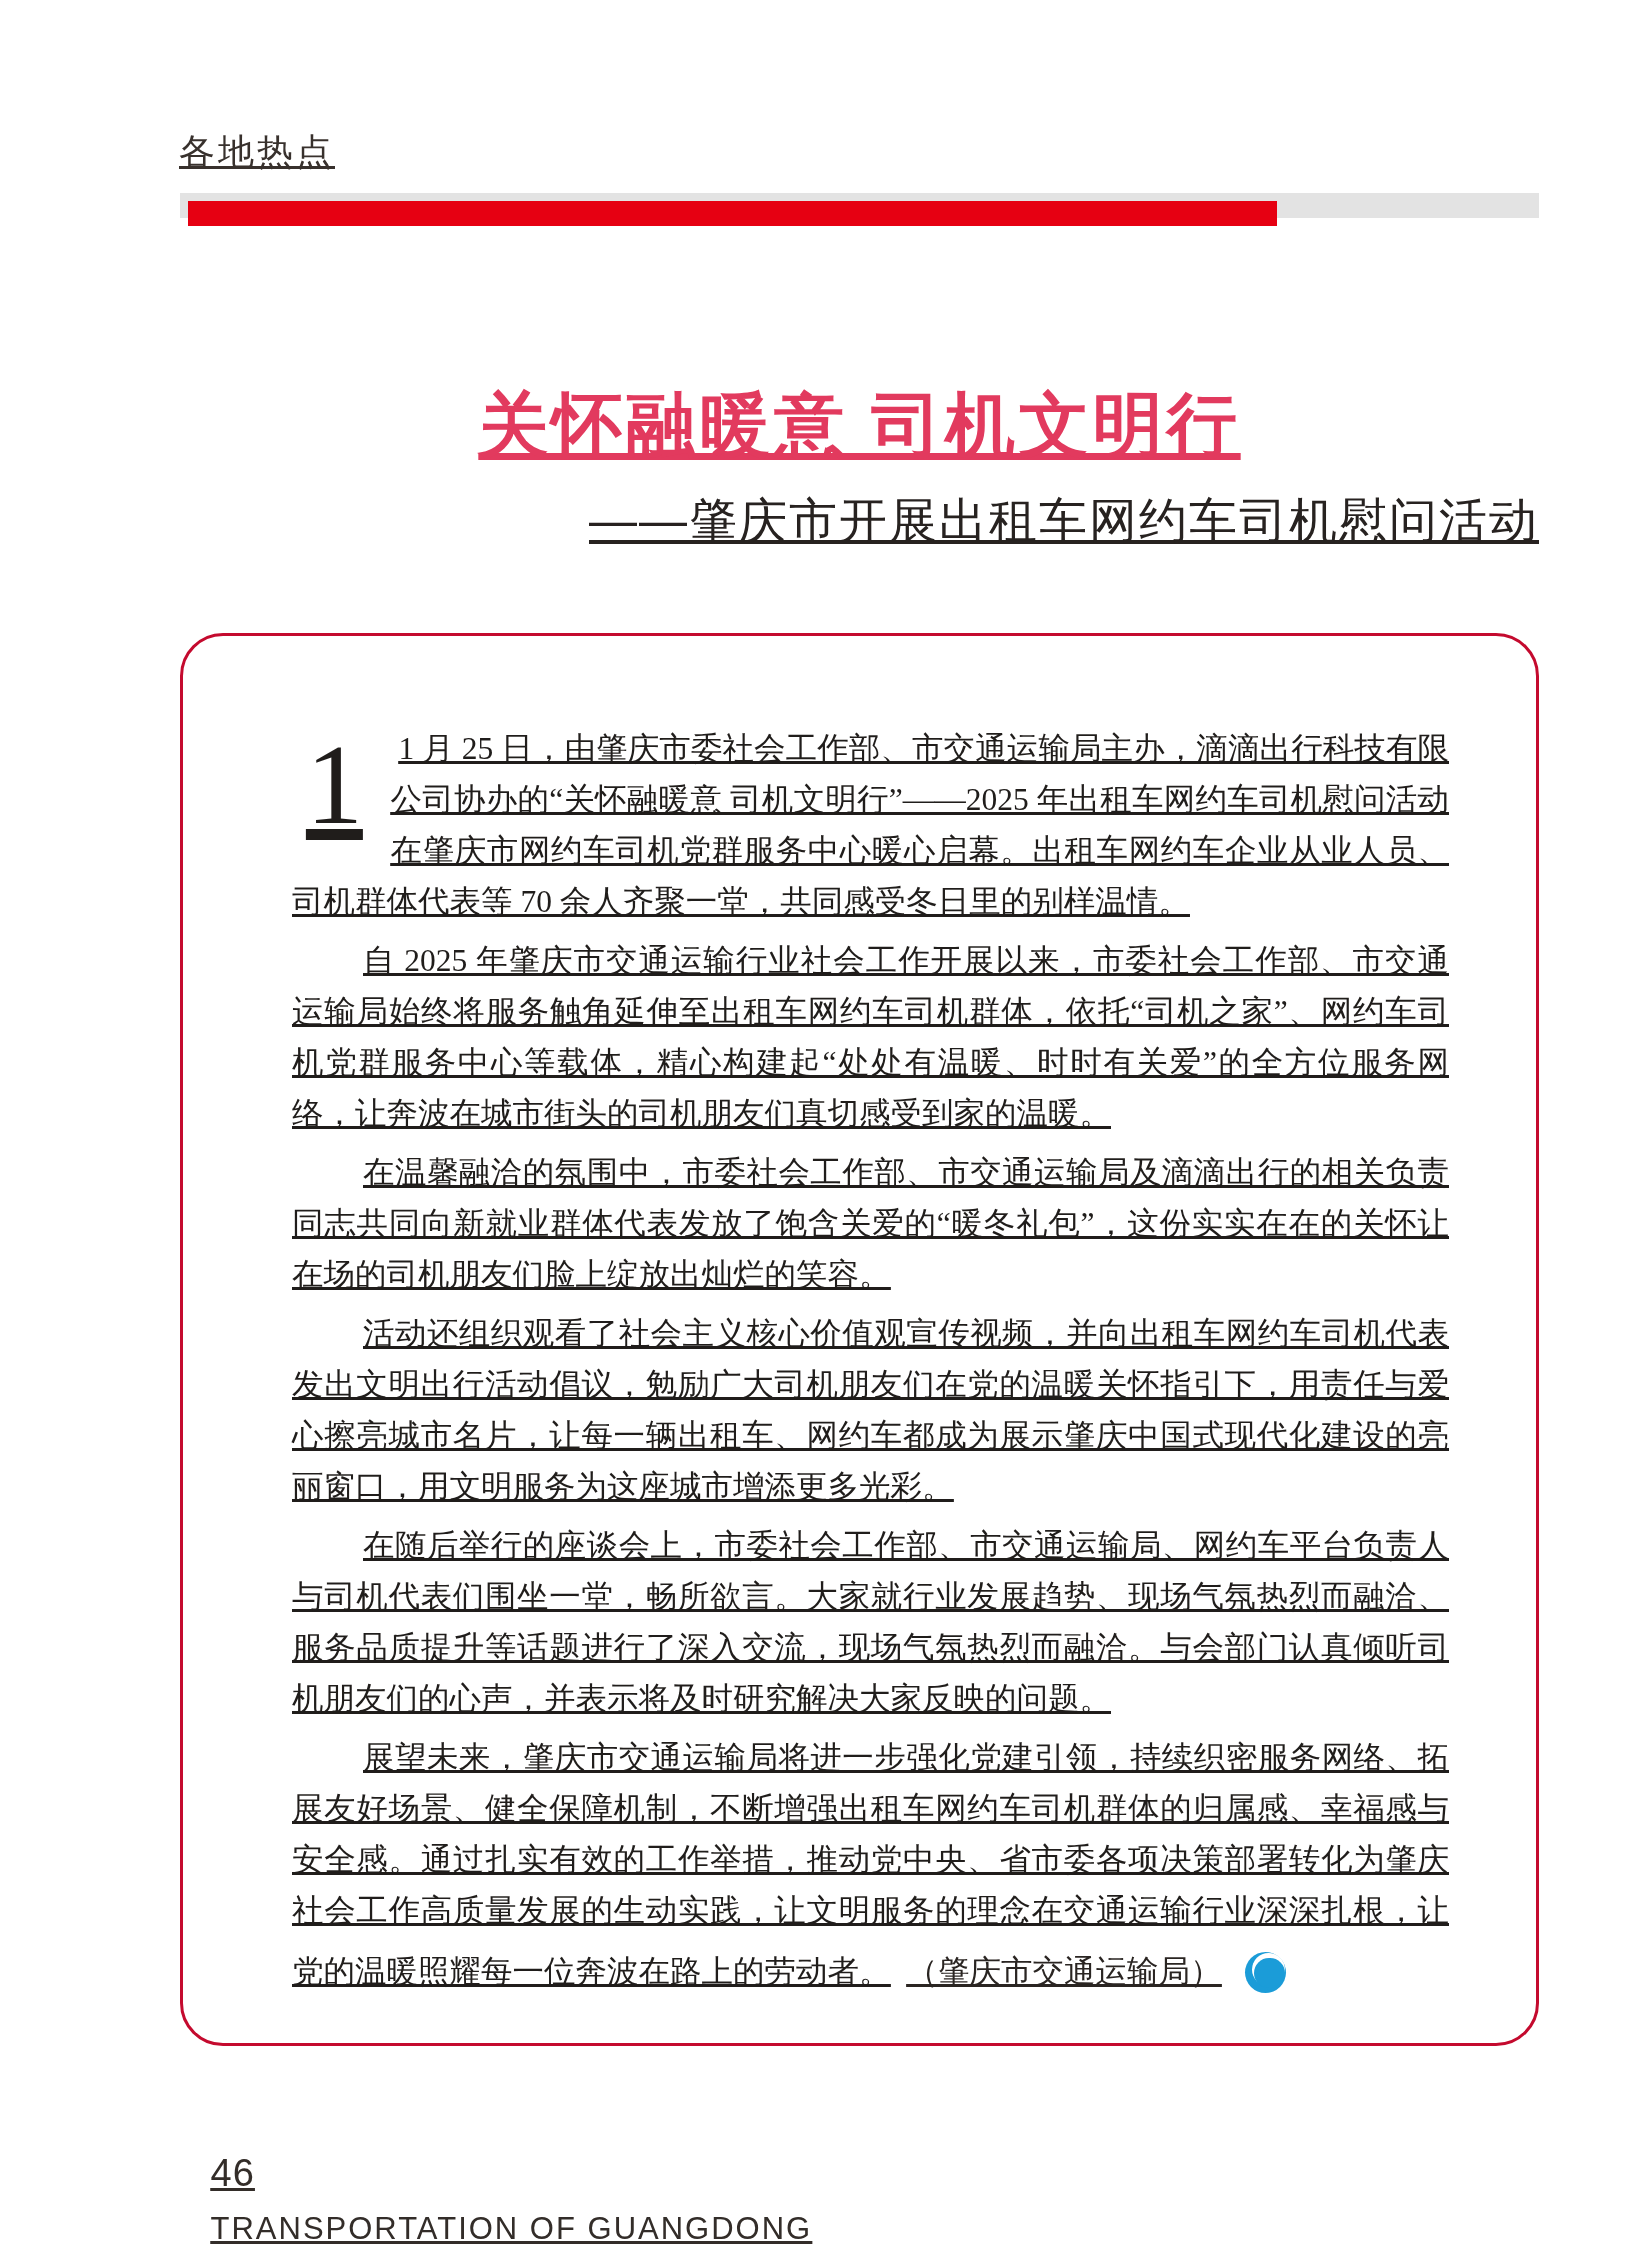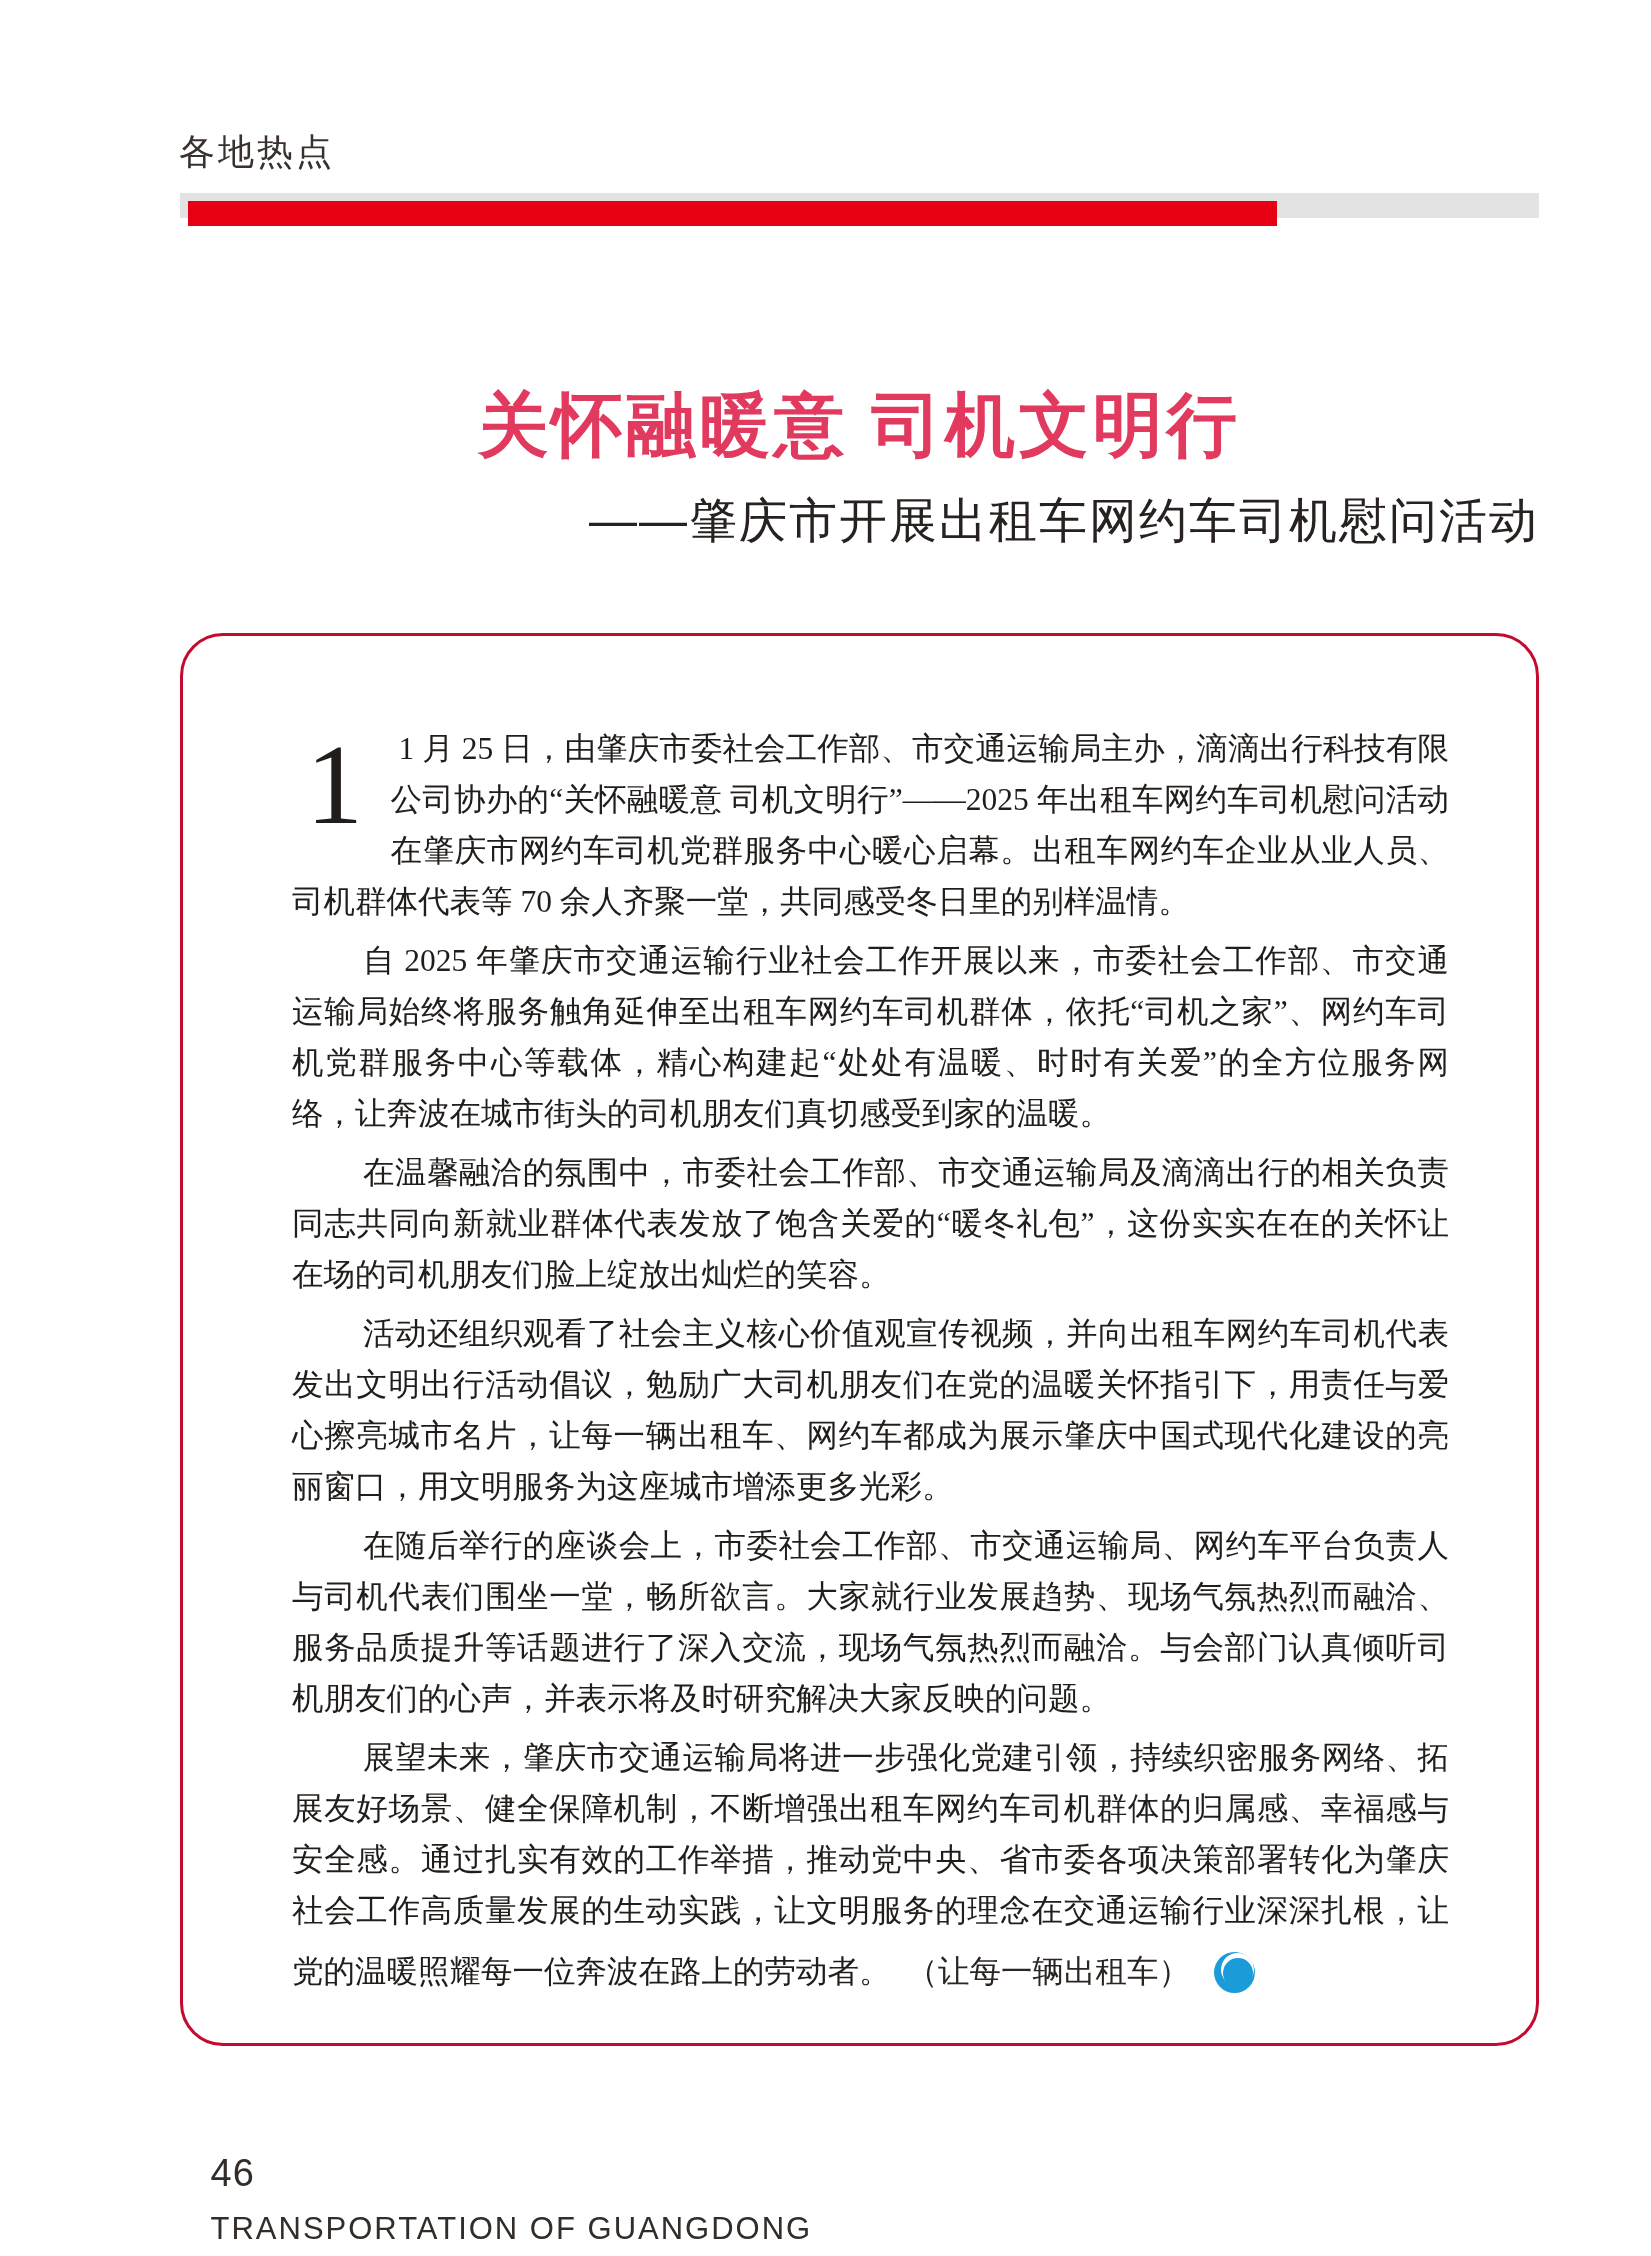--- a/index.html
+++ b/index.html
@@ -3,21 +3,21 @@
 <meta charset="utf-8">
 <style>
   :root{
     --title-pink:#e23a5e;
     --bar-red:#e60012;
     --bar-gray:#e3e3e3;
     --box-border:#c40a2e;
     --logo-blue:#1b9cd8;
     --ink:#201d1b;
   }
-  *{margin:8px;padding:0;box-sizing:border-box;}
+  *{margin:8px;padding:0;box-sizing:border-box;text-decoration:underline;}
   html,body{background:#ffffff;}
   body{
     width:1652px;height:2257px;
     position:relative;
     font-family:"Liberation Serif", serif;
     color:var(--ink);
     overflow:hidden;
   }
   .section-label{
     position:absolute;left:155px;top:104px;
@@ -136,21 +136,21 @@
 
   <p class="indent">
     <span>活动还组织观看了社会主义核心价值观宣传视频，并向出租车网约车司机代表发出文明出行活动倡议，勉励广大司机朋友们在党的温暖关怀指引下，用责任与爱心擦亮城市名片，让每一辆出租车、网约车都成为展示肇庆中国式现代化建设的亮丽窗口，用文明服务为这座城市增添更多光彩。</span>
   </p>
 
   <p class="indent">
     <span>在随后举行的座谈会上，市委社会工作部、市交通运输局、网约车平台负责人与司机代表们围坐一堂，畅所欲言。大家就行业发展趋势、现场气氛热烈而融洽、服务品质提升等话题进行了深入交流，现场气氛热烈而融洽。与会部门认真倾听司机朋友们的心声，并表示将及时研究解决大家反映的问题。</span>
   </p>
 
   <p class="indent">
-    <span>展望未来，肇庆市交通运输局将进一步强化党建引领，持续织密服务网络、拓展友好场景、健全保障机制，不断增强出租车网约车司机群体的归属感、幸福感与安全感。通过扎实有效的工作举措，推动党中央、省市委各项决策部署转化为肇庆社会工作高质量发展的生动实践，让文明服务的理念在交通运输行业深深扎根，让党的温暖照耀每一位奔波在路上的劳动者。</span><span class="byline">（让每一辆出租车）</span><span class="cta-logo">
+    <span>展望未来，肇庆市交通运输局将进一步强化党建引领，持续织密服务网络、拓展友好场景、健全保障机制，不断增强出租车网约车司机群体的归属感、幸福感与安全感。通过扎实有效的工作举措，推动党中央、省市委各项决策部署转化为肇庆社会工作高质量发展的生动实践，让文明服务的理念在交通运输行业深深扎根，让党的温暖照耀每一位奔波在路上的劳动者。</span><span class="byline">（肇庆市交通运输局）</span><span class="cta-logo">
       <span class="disc"></span>
       <span class="crescent"></span>
       <span class="inner"></span>
       <span class="txt">CTA</span>
     </span>
   </p>
 
 </div>
 
 <div class="page-footer">

